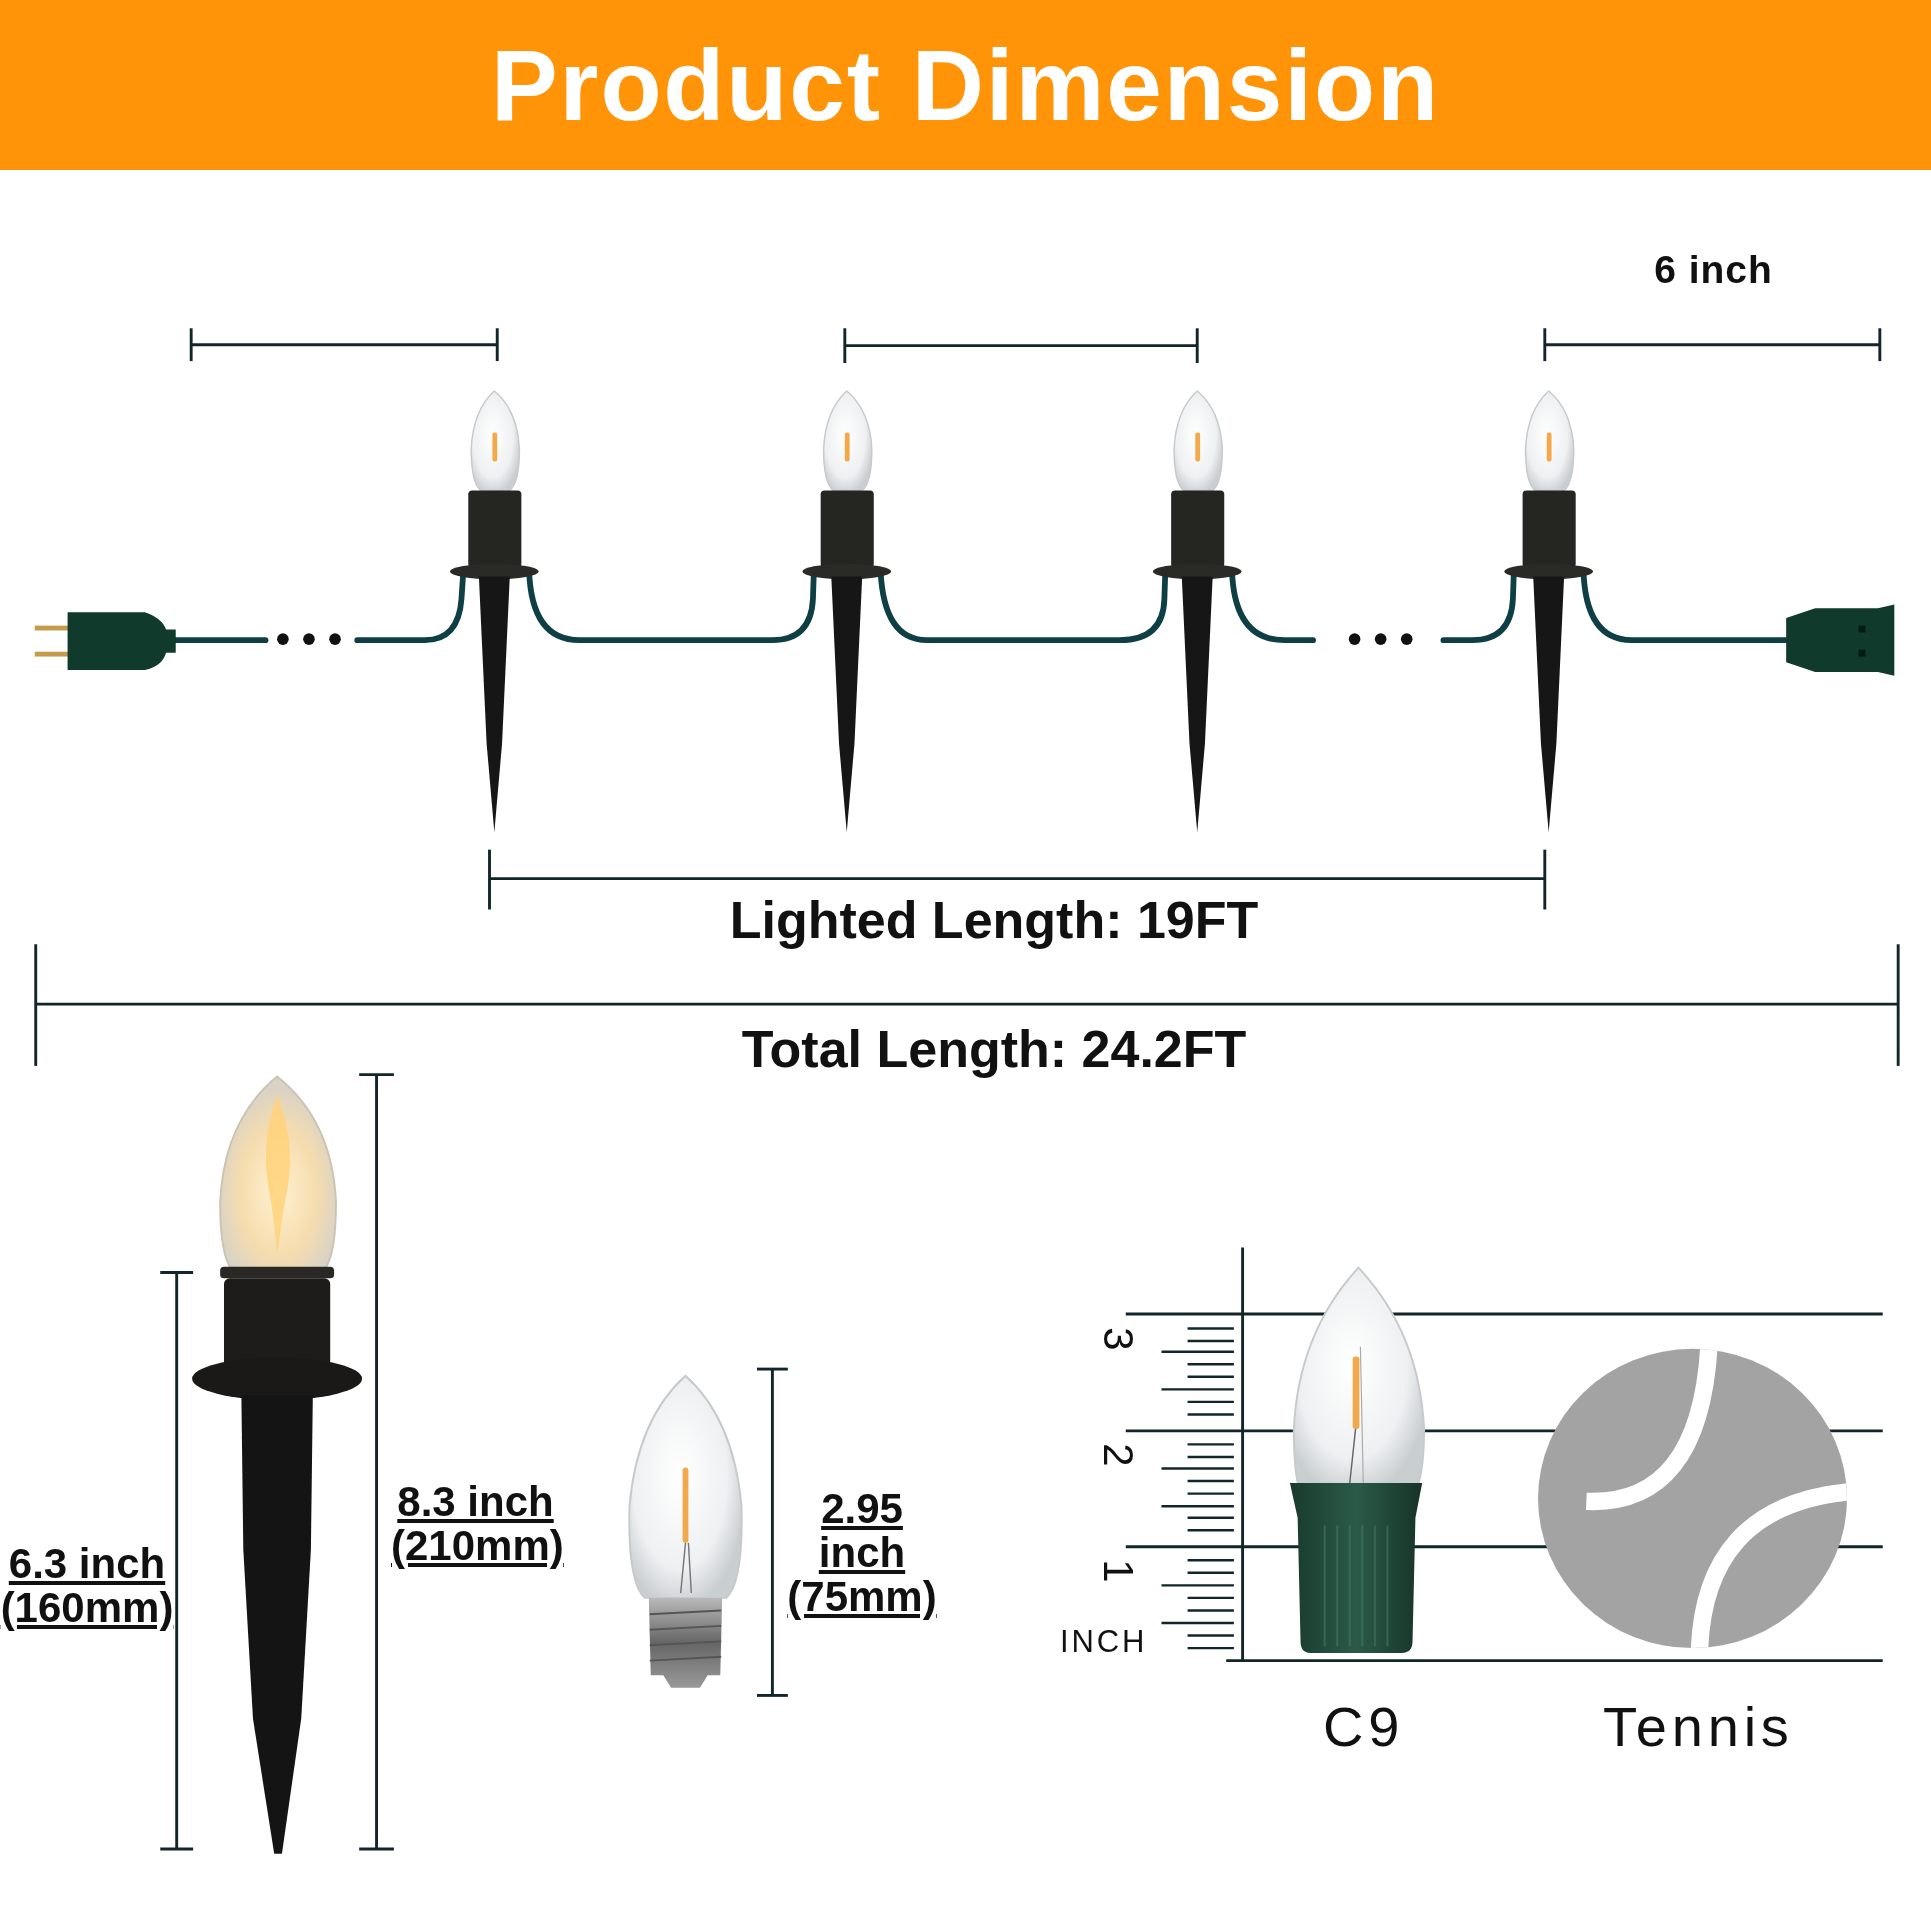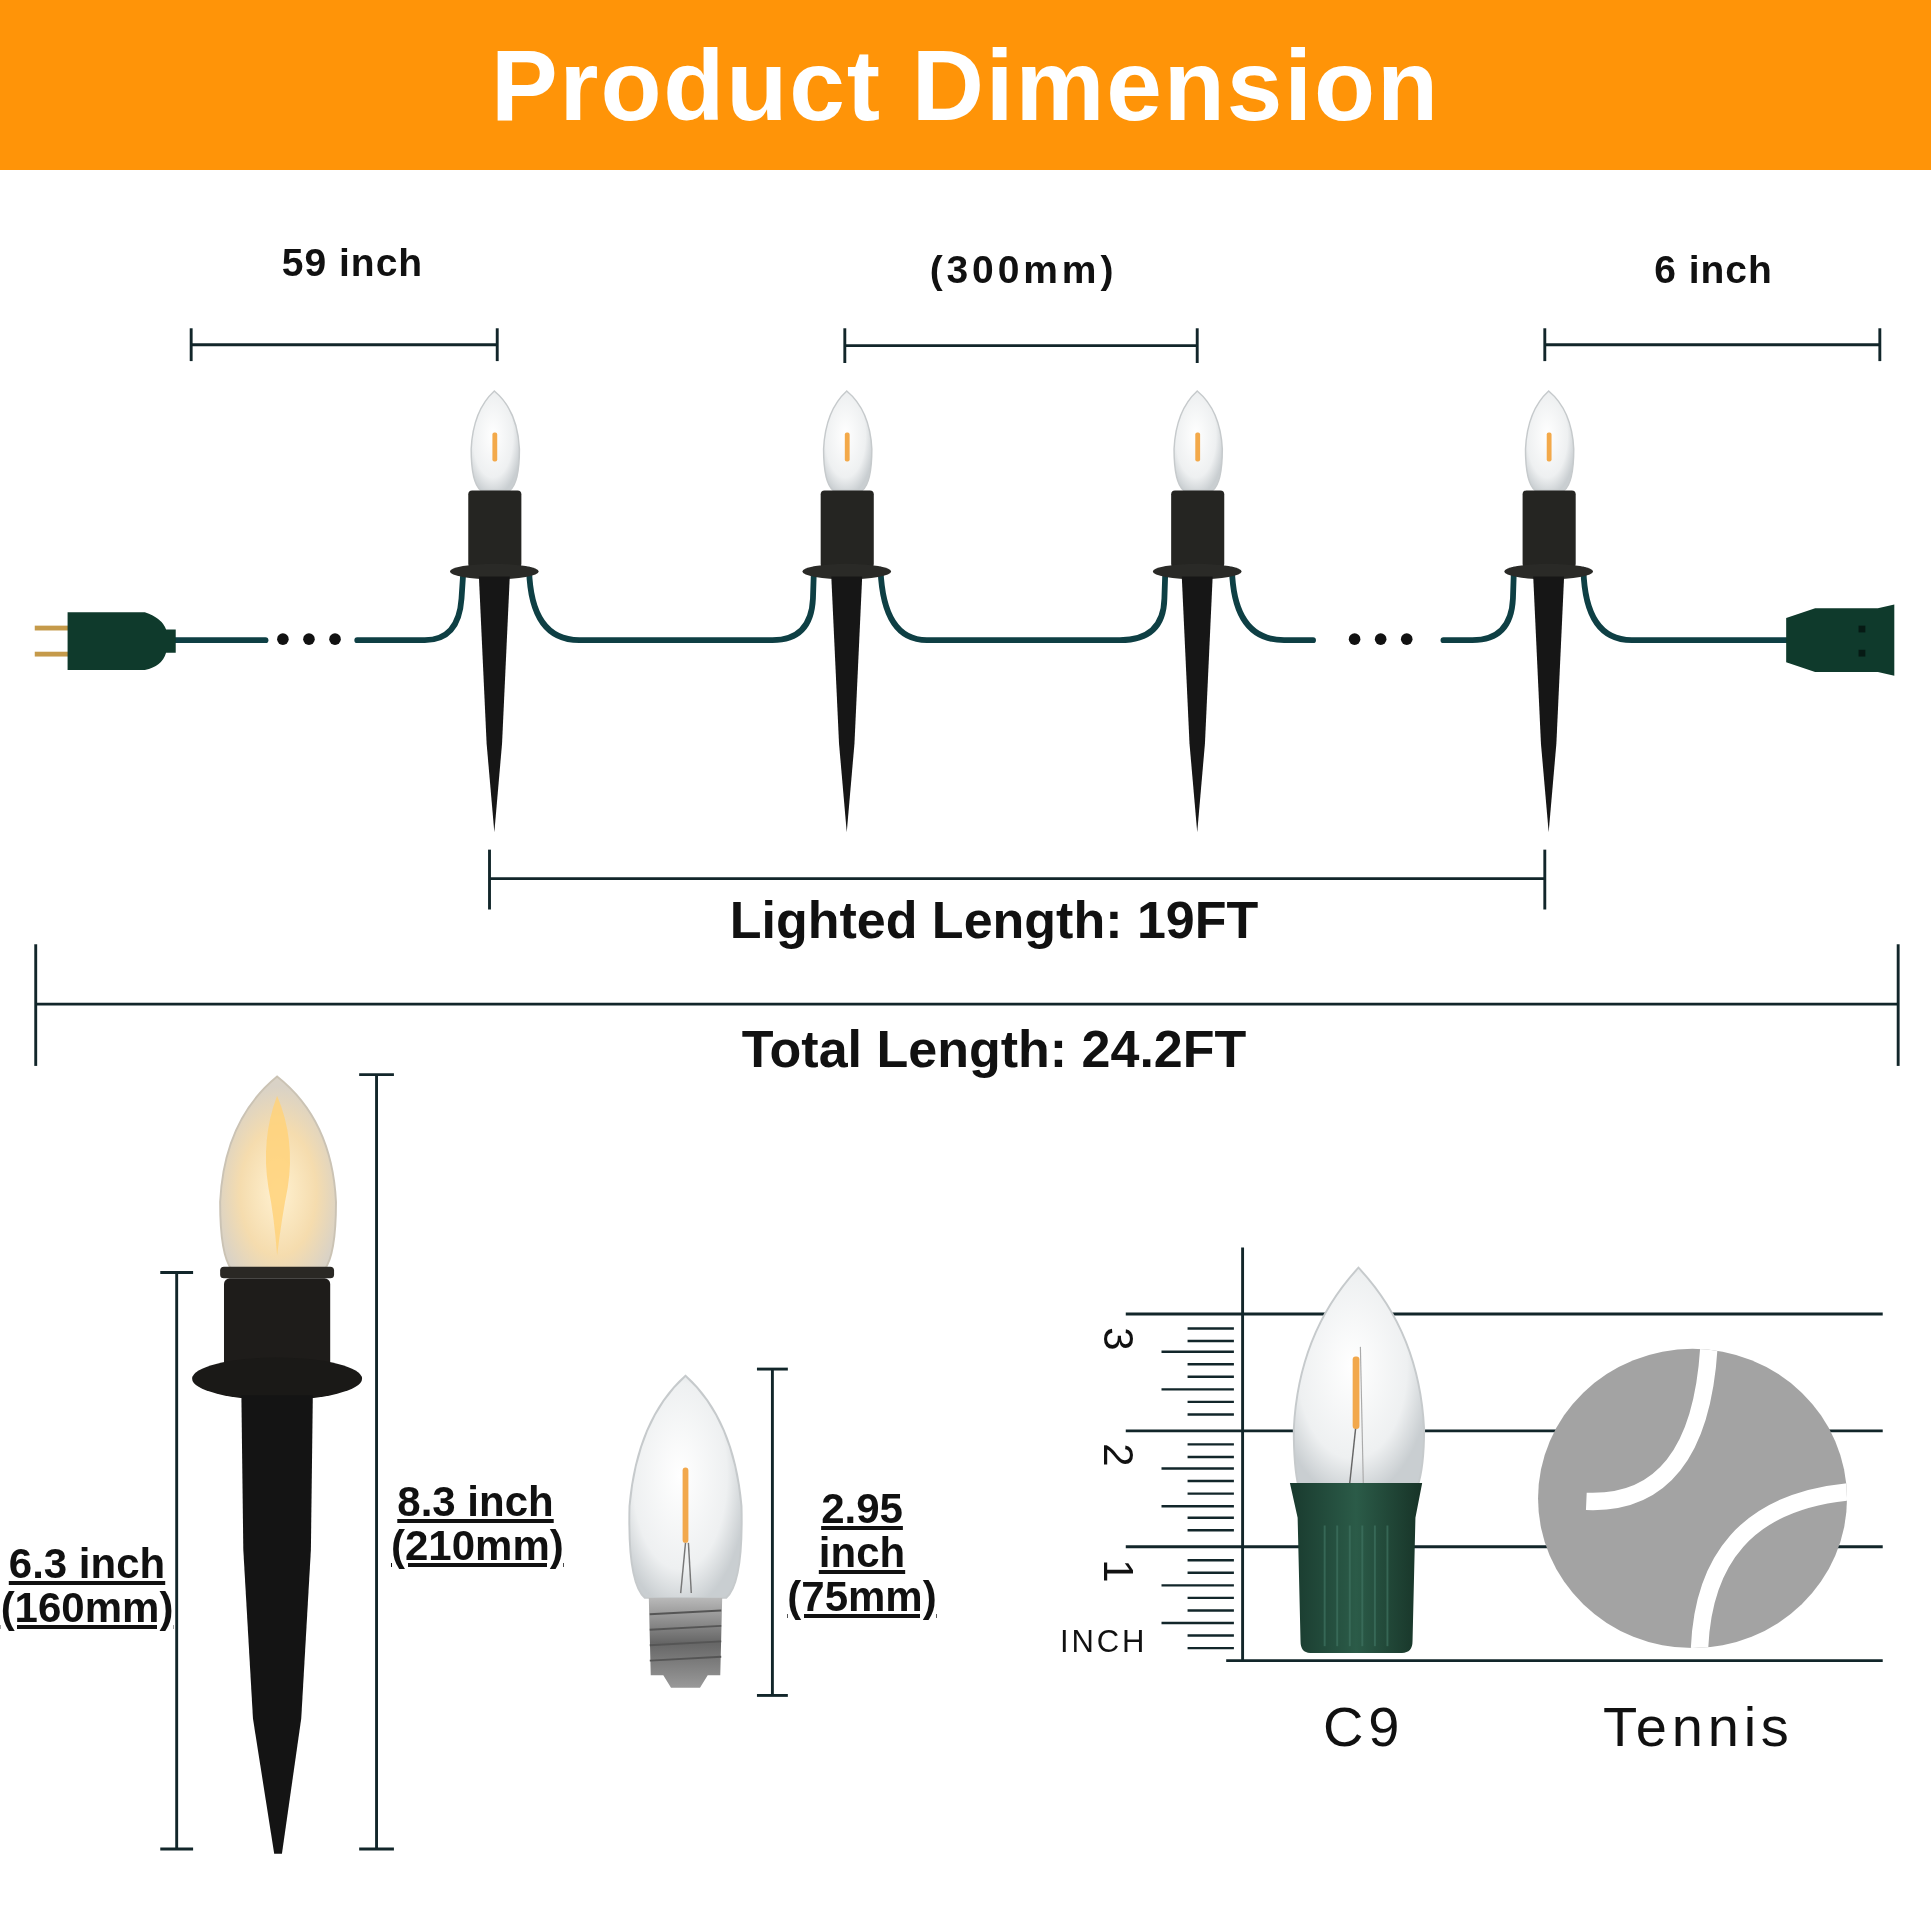--- a/index.html
+++ b/index.html
@@ -231,24 +231,22 @@
       </clipPath>
     <ellipse cx="1753" cy="1552" rx="160" ry="155" fill="#A3A3A3"></ellipse>
     <g clip-path="url(#ballclip)" fill="none" stroke="#ffffff" stroke-width="18">
       <path d="M1643 1555 Q1760 1560 1770 1395"></path>
       <path d="M1760 1720 Q1760 1560 1915 1545"></path>
     </g>
   </g>
 </svg>
 
 <div class="label dim-top" style="left:203px;top:238px;width:299px;">
-  <span class="l1">59 inch</span>
 </div>
 <div class="label dim-top" style="left:874px;top:245px;width:299px;">
-  <span class="l2">(300mm)</span>
 </div>
 <div class="label dim-top" style="left:1564px;top:245px;width:299px;">
   <span class="l1">6 inch</span>
 </div>
 
 <div class="label big" style="left:579px;top:890px;width:830px;">Lighted Length: 19FT</div>
 <div class="label big" style="left:579px;top:1019px;width:830px;">Total Length: 24.2FT</div>
 
 <div class="label side" style="left:0px;top:1542px;width:174px;">
   <span class="l1">6.3 inch</span>

